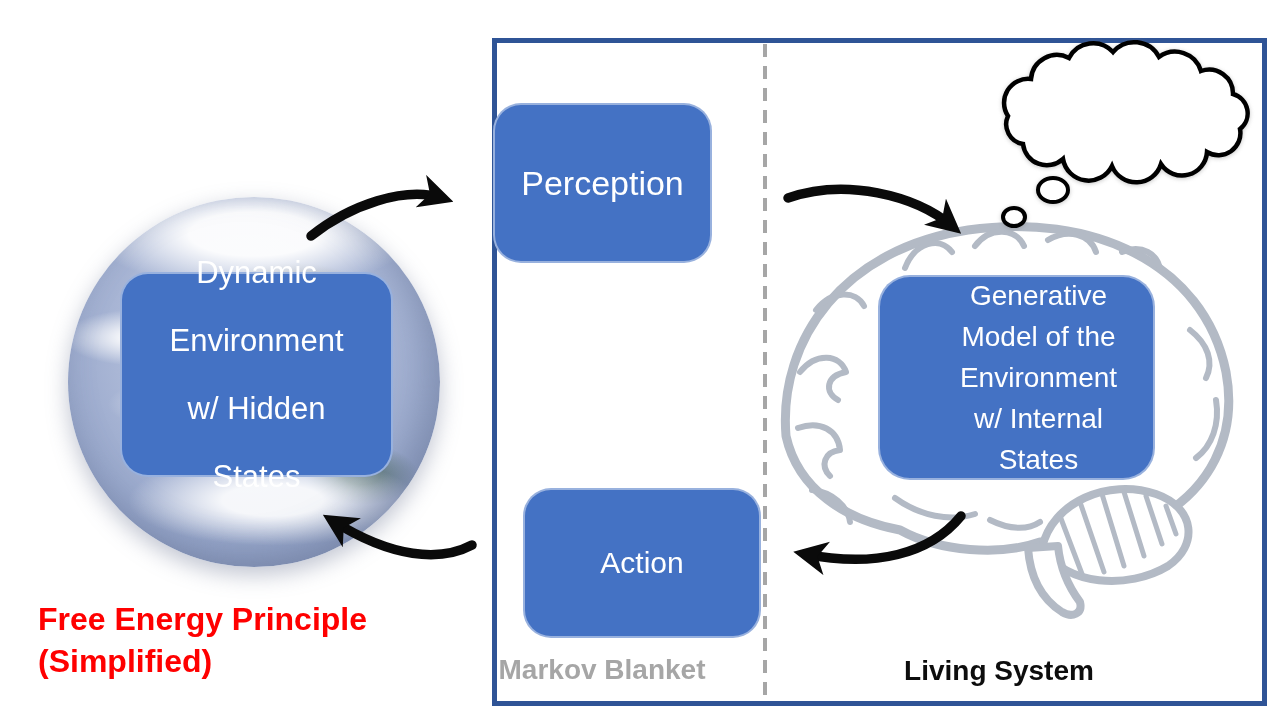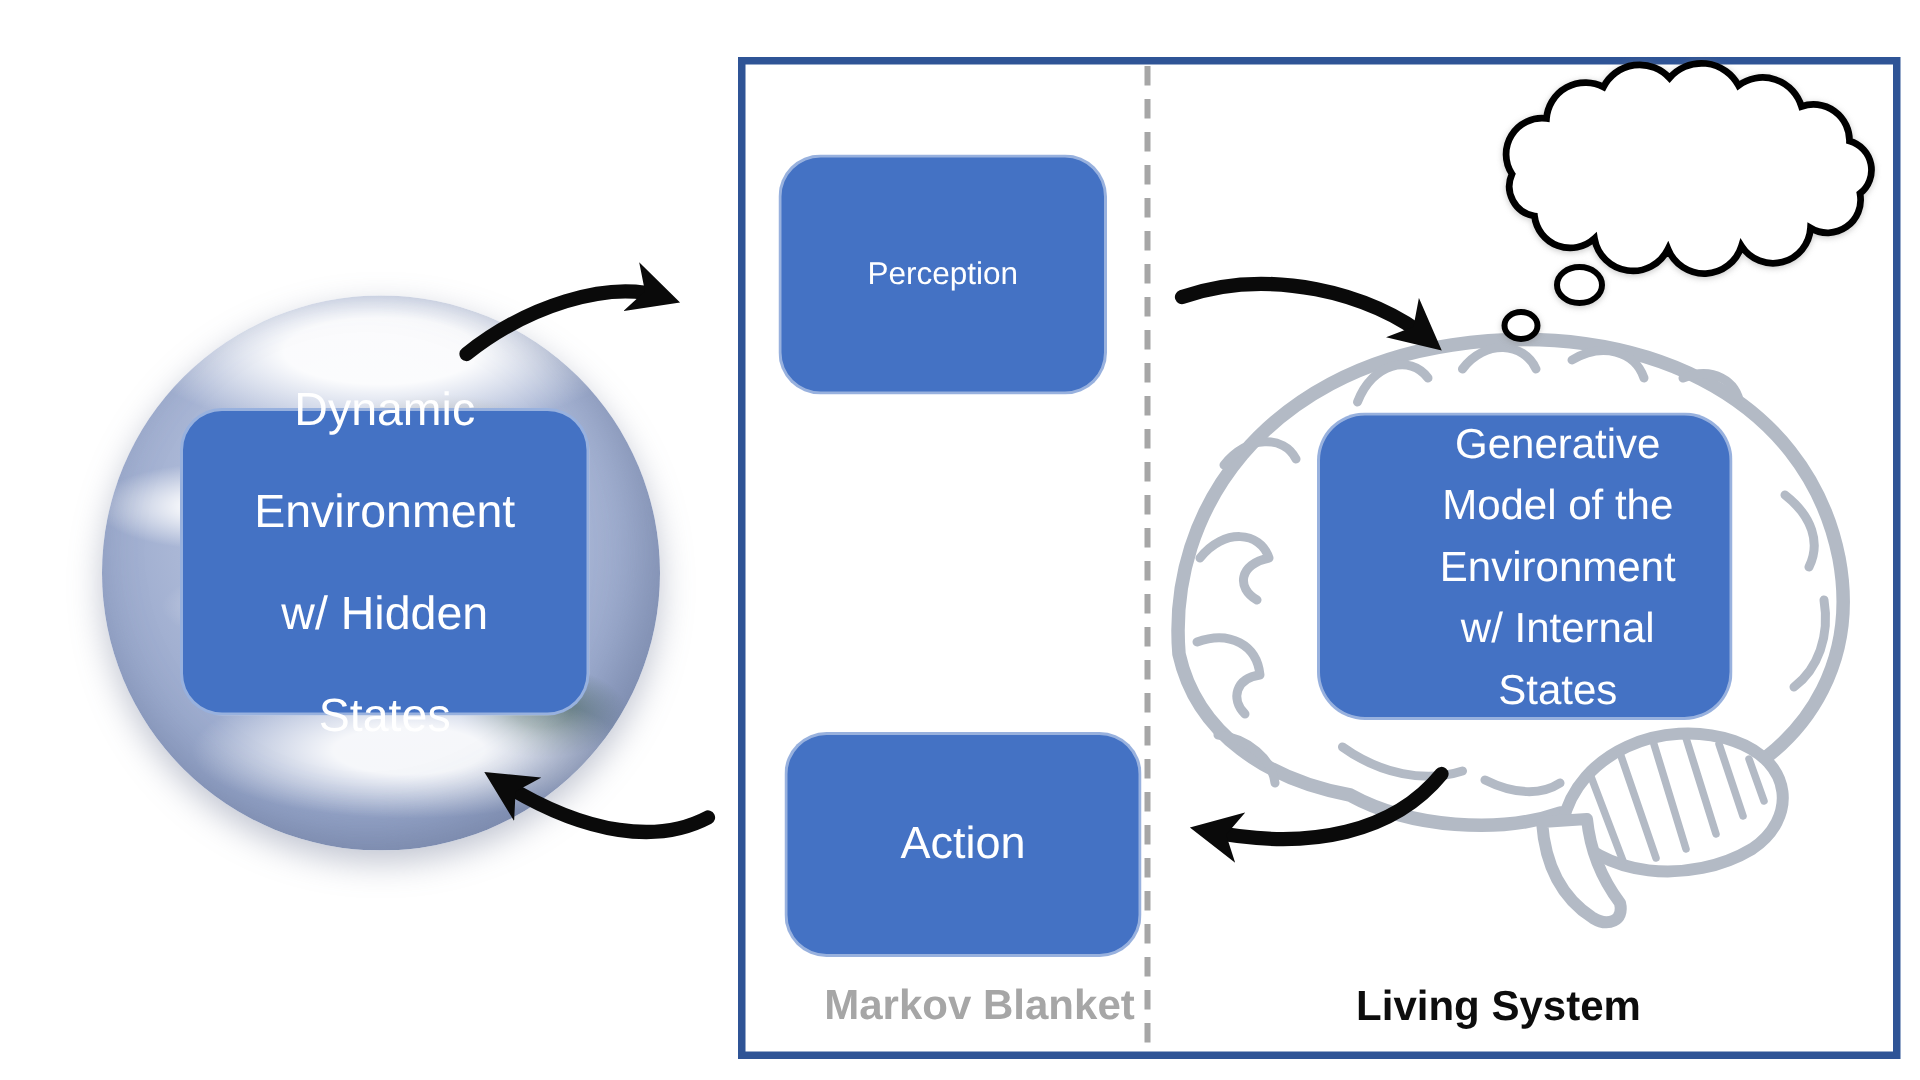--- a/index.html
+++ b/index.html
@@ -29,27 +29,27 @@
     box-shadow: 0 8px 22px rgba(100,110,140,.40), inset -10px -14px 34px rgba(90,100,130,.35);
   }
 
   
   .bluebox{
     background:#4472c4;color:#fff;border-radius:28px;
     display:flex;align-items:center;justify-content:center;text-align:center;
     white-space:pre-line;border:2px solid rgba(255,255,255,.45);box-sizing:border-box;
   }
   #env-box{left:120px;top:272px;width:273px;height:205px;font-size:31px;line-height:68px;}
-  #perception-box{left:519px;top:103px;width:219px;height:160px;font-size:21px;}
+  #perception-box{left:493px;top:103px;width:219px;height:160px;font-size:34px;}
   #action-box{left:523px;top:488px;width:238px;height:150px;font-size:30px;}
   #gen-box{left:878px;top:275px;width:277px;height:205px;font-size:28px;line-height:41px;border-radius:32px;padding-left:44px;}
 
   
   #markov-caption{
-    left:532px;top:654px;width:242px;text-align:center;
+    left:481px;top:654px;width:242px;text-align:center;
     font-size:28px;font-weight:bold;color:#a6a6a6;
   }
   #living-caption{
     left:868px;top:655px;width:262px;text-align:center;
     font-size:28px;font-weight:bold;color:#0d0d0d;
   }
   #slide-title{
     left:38px;top:598px;width:420px;
     font-size:32px;font-weight:bold;color:#ff0000;line-height:42px;white-space:pre-line;
   }
@@ -145,14 +145,16 @@
     <g fill="none" stroke="#0a0a0a" stroke-width="9.5" stroke-linecap="round">
       <path d="M 311,236 C 350,205 405,186 442,198" marker-end="url(#ah)"></path>
       <path d="M 788,198 C 845,178 915,195 952,226" marker-end="url(#ah)"></path>
       <path d="M 961,516 C 930,554 875,568 805,554" marker-end="url(#ah)"></path>
       <path d="M 472,545 C 440,562 392,558 333,521" marker-end="url(#ah)"></path>
     </g>
   </svg>
 
   <div id="markov-caption" class="abs">Markov Blanket</div>
   <div id="living-caption" class="abs">Living System</div>
+  <div id="slide-title" class="abs">Free Energy Principle
+(Simplified)</div>
 
 </div>
 
 </body></html>

